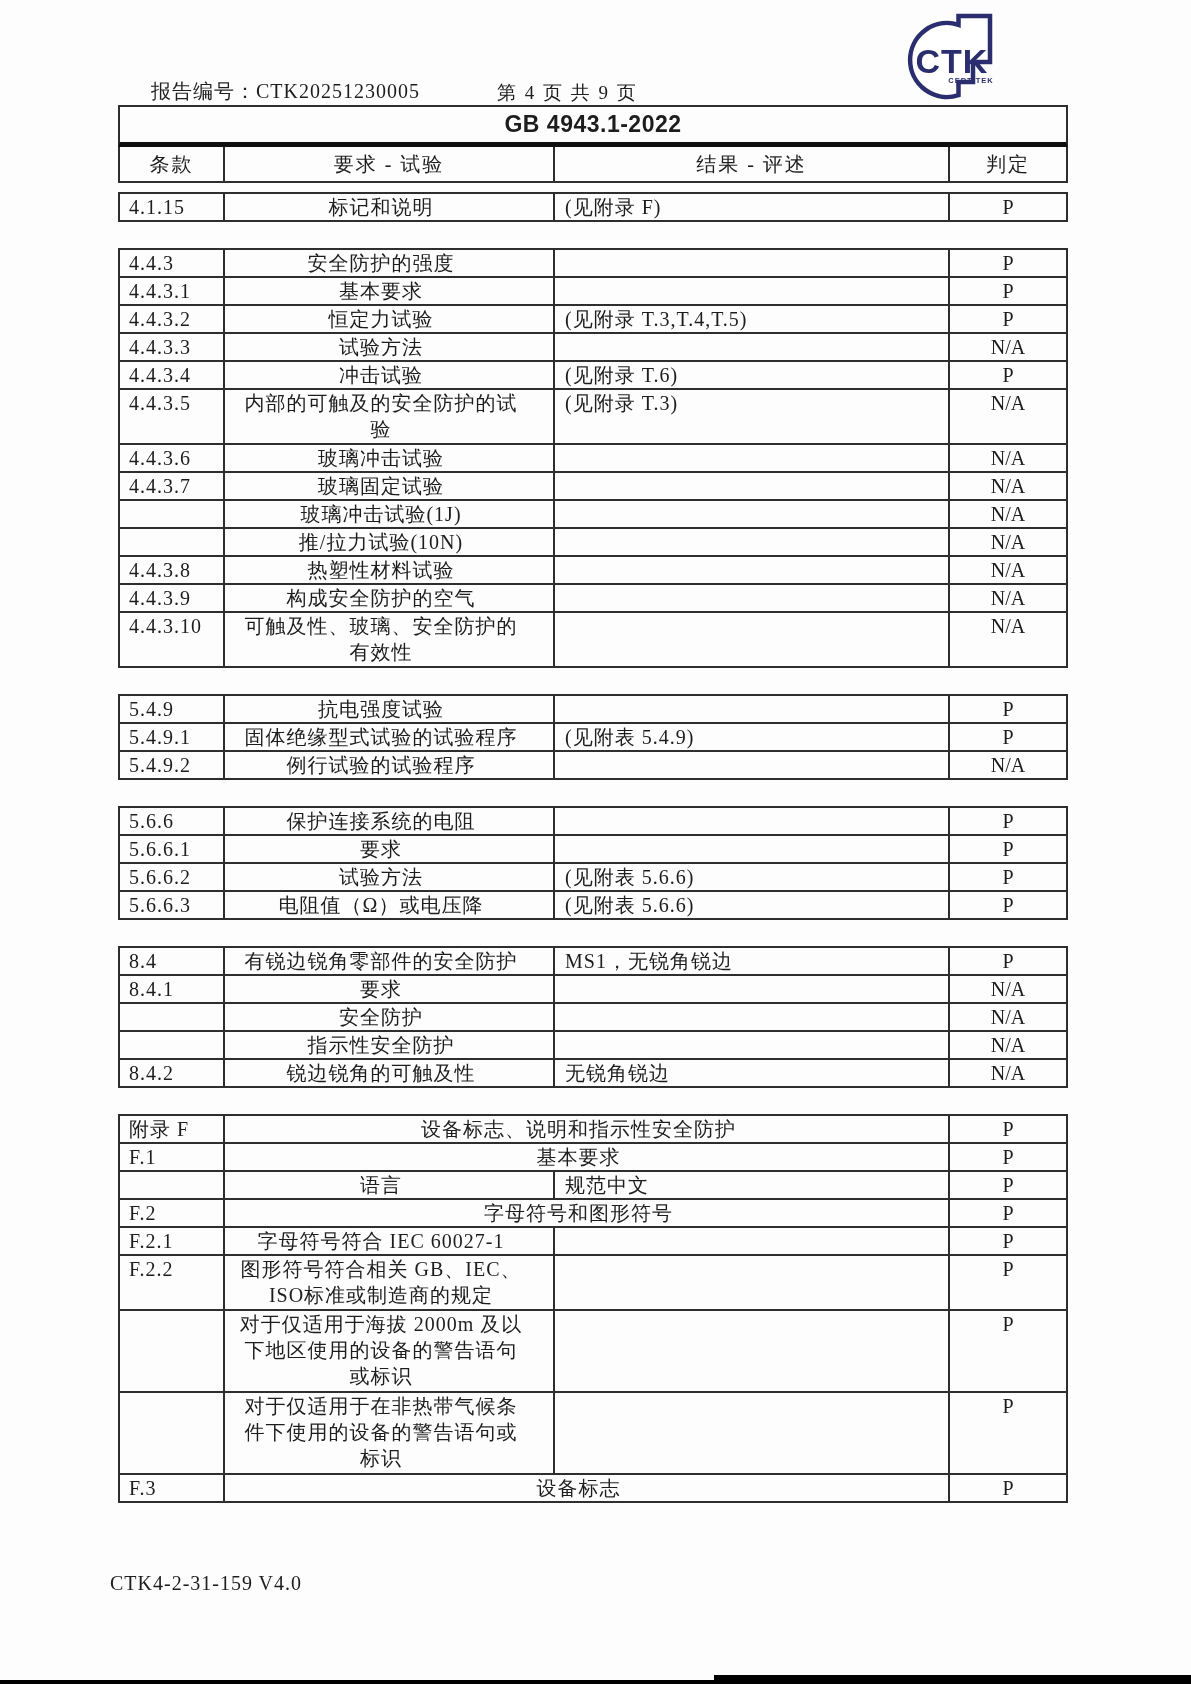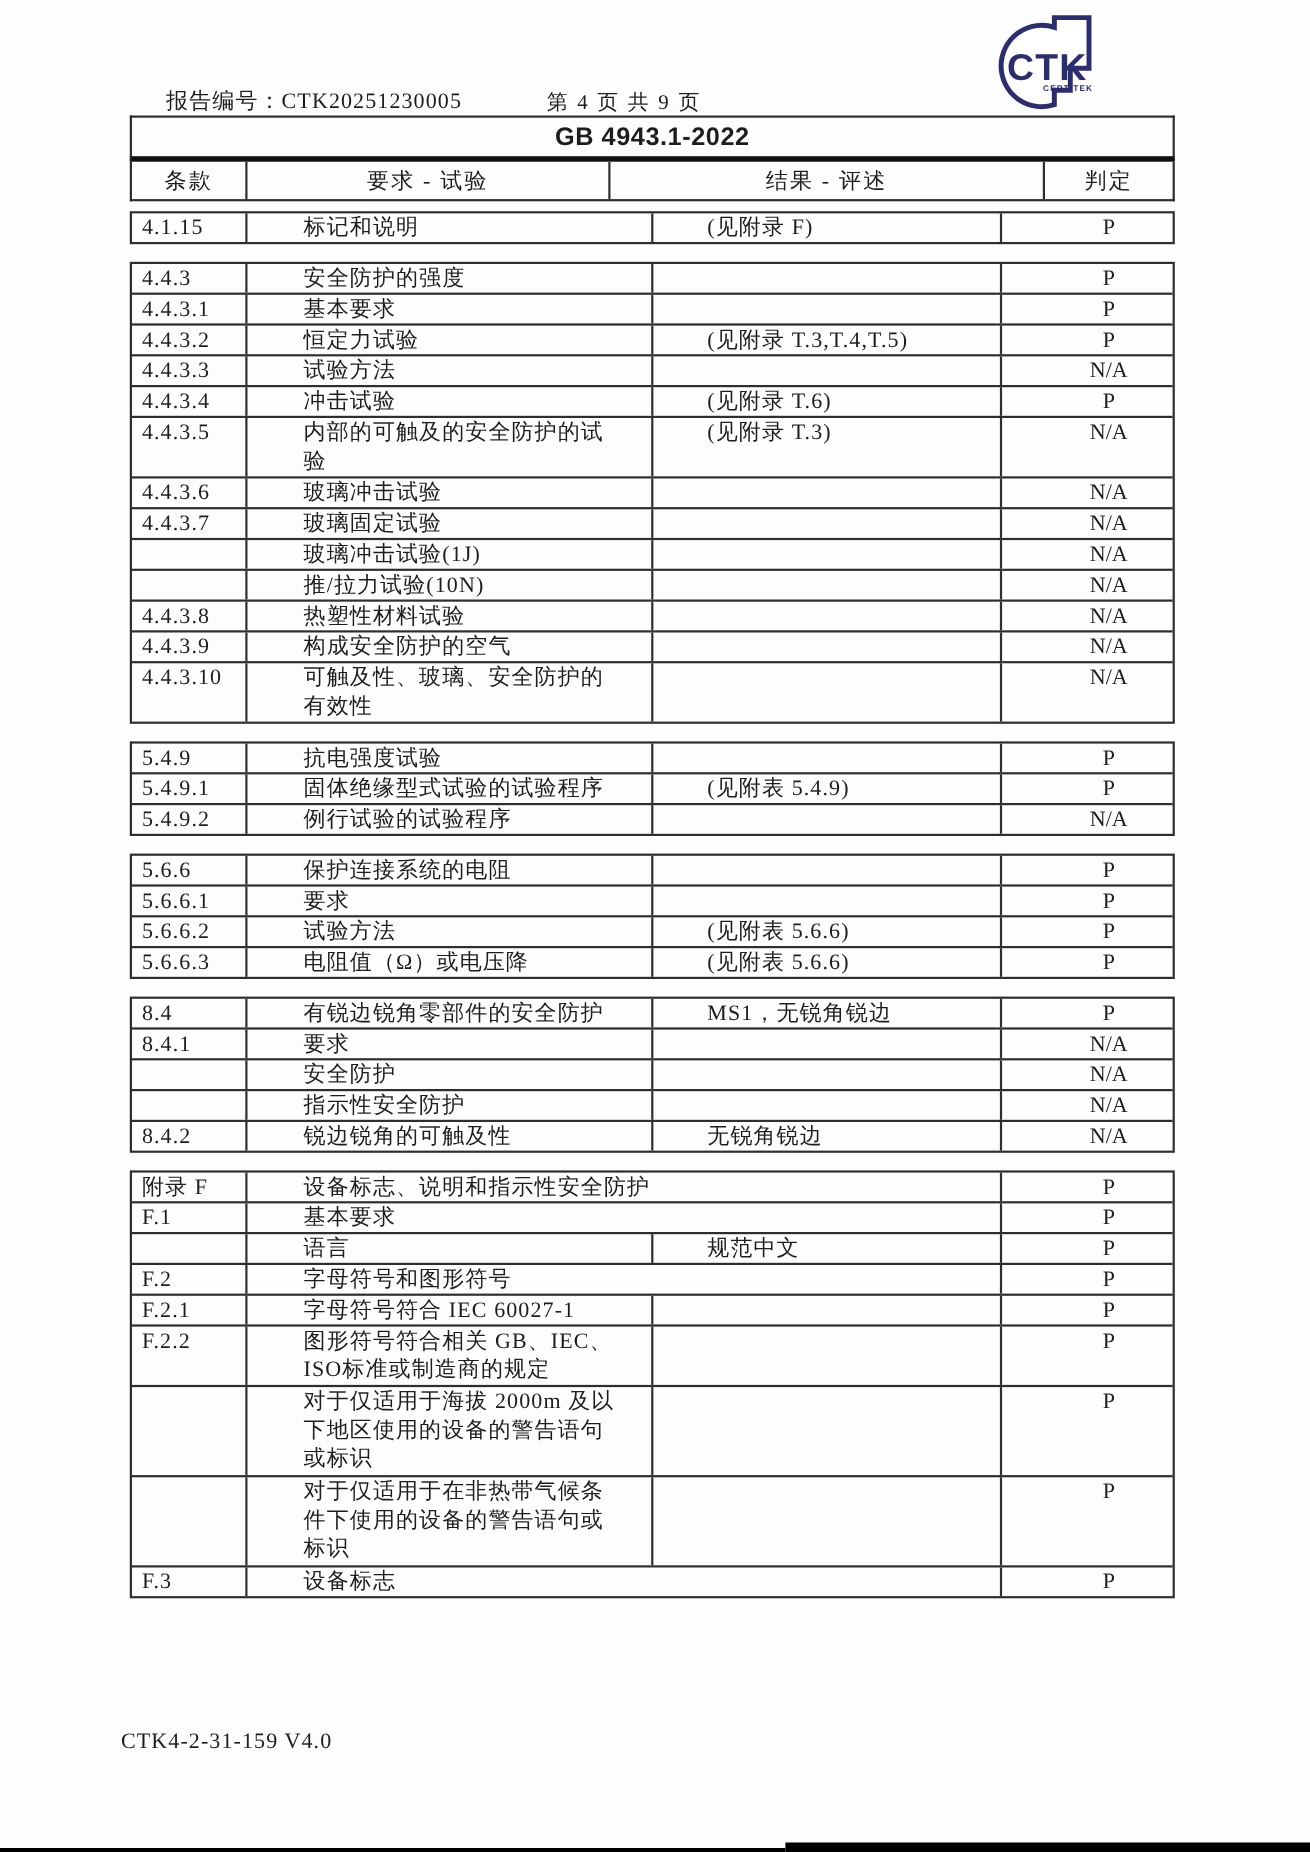--- a/index.html
+++ b/index.html
@@ -24,30 +24,30 @@
   }
   .head-row{
     border-left:2px solid #2e2e2e;border-right:2px solid #2e2e2e;border-bottom:2px solid #2e2e2e;
     display:grid;grid-template-columns:105px 330px 1fr 116px;height:36px;
   }
   .head-cell{
     display:flex;align-items:center;justify-content:center;
     font-size:20px;letter-spacing:2px;border-right:2px solid #2e2e2e;
   }
   .head-cell:last-child{border-right:none;}
-  .section{border:2px solid #2e2e2e;margin-top:16px;}
+  .section{border:2px solid #2e2e2e;margin-top:26px;}
   .section.first{margin-top:9px;}
-  .row{display:grid;grid-template-columns:105px 330px 1fr 116px;gap:39px;}
+  .row{display:grid;grid-template-columns:105px 330px 1fr 116px;}
   .row + .row{border-top:2px solid #2e2e2e;}
   .cell{
     min-height:26px;line-height:26px;font-size:20px;letter-spacing:1px;
     border-right:2px solid #2e2e2e;padding:0 8px;
   }
   .cell.clause{padding:0 4px 0 9px;}
-  .cell.req{padding:0 28px 0 12px;}
+  .cell.req{padding:0 28px 0 12px;text-align:center;}
   .cell.result{padding:0 8px 0 10px;}
   .cell.verdict{border-right:none;text-align:center;letter-spacing:0;grid-column:4/5;padding:0;}
   .cell.span2{grid-column:2/4;}
   .t2 .cell{min-height:53px;}
   .t3 .cell{min-height:80px;}
 
   
   .doc-footer{position:absolute;top:1572px;left:110px;font-size:20px;letter-spacing:1px;}
   .bottom-bar-thin{position:absolute;bottom:0;left:0;width:714px;height:4px;background:#000;}
   .bottom-bar-thick{position:absolute;bottom:0;left:714px;width:477px;height:9px;background:#000;}

